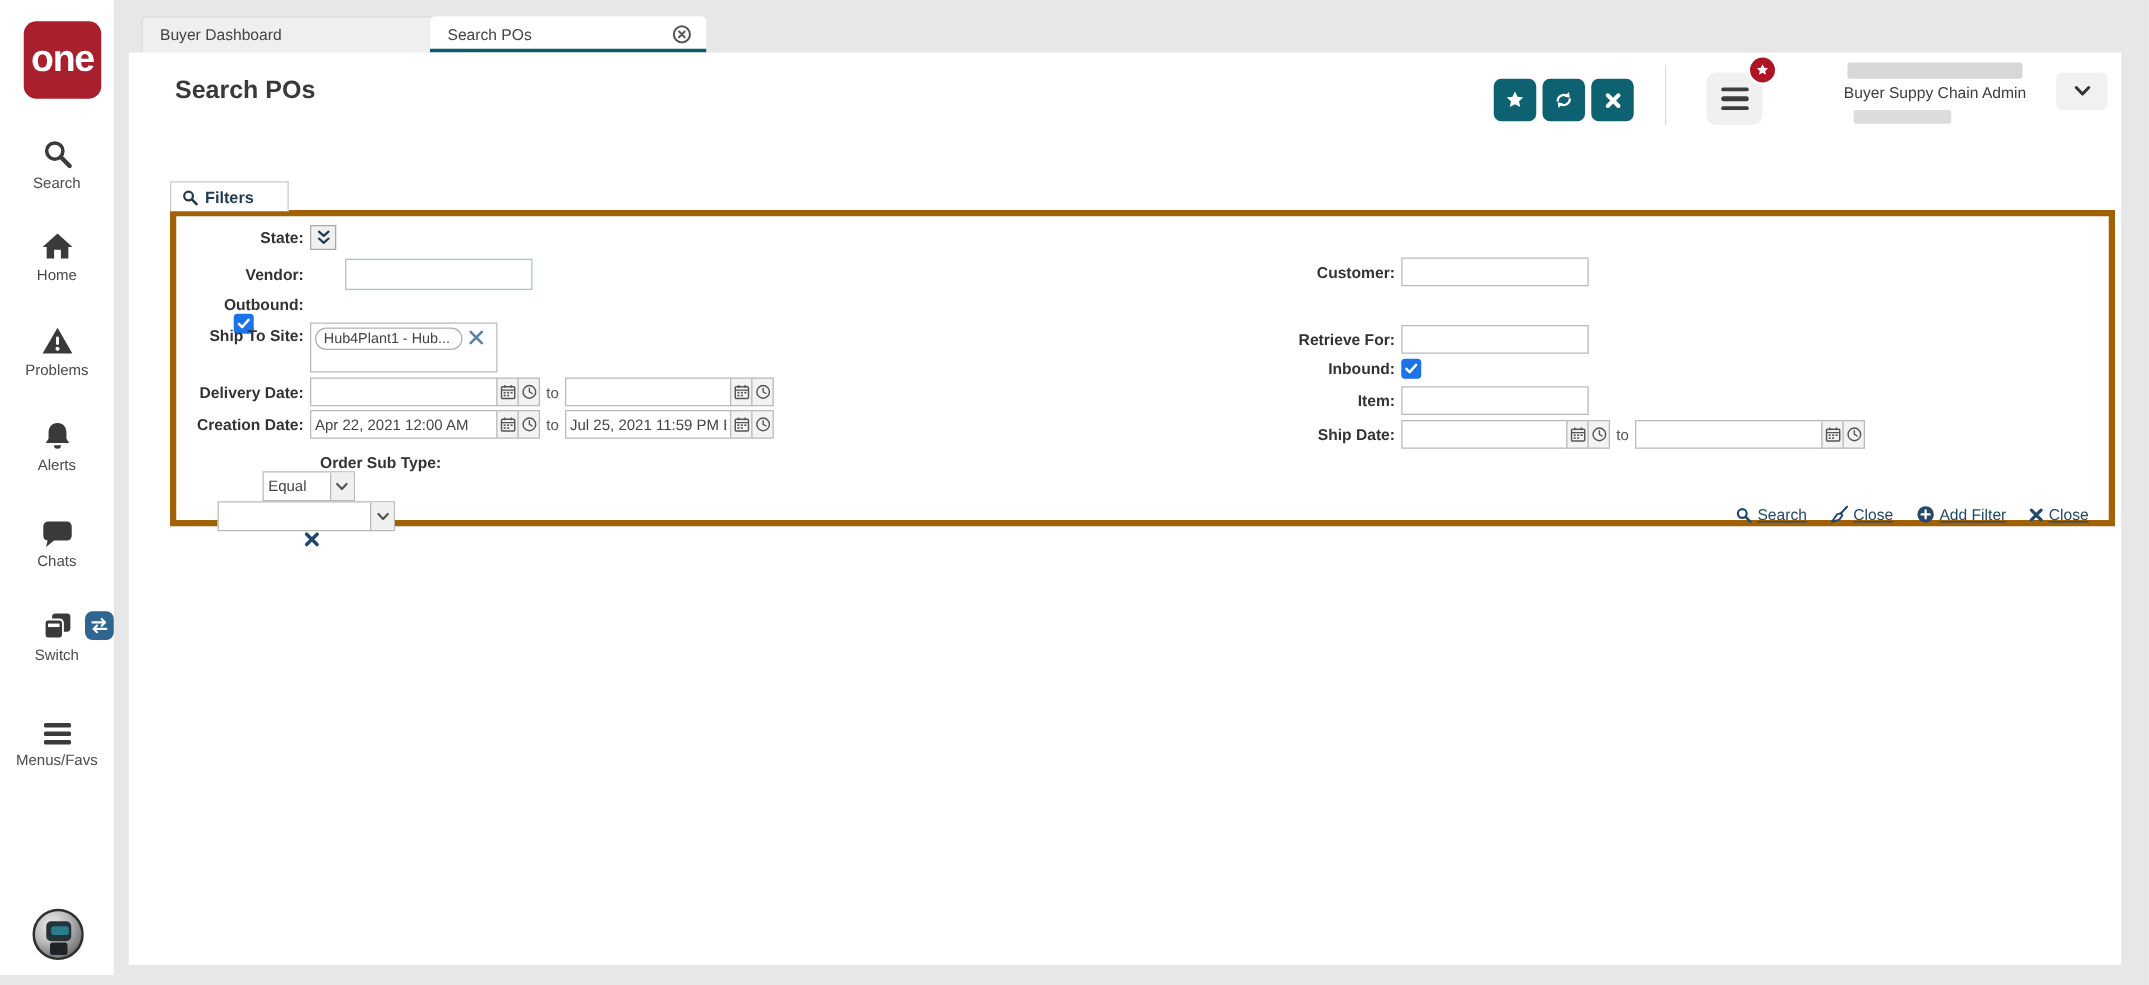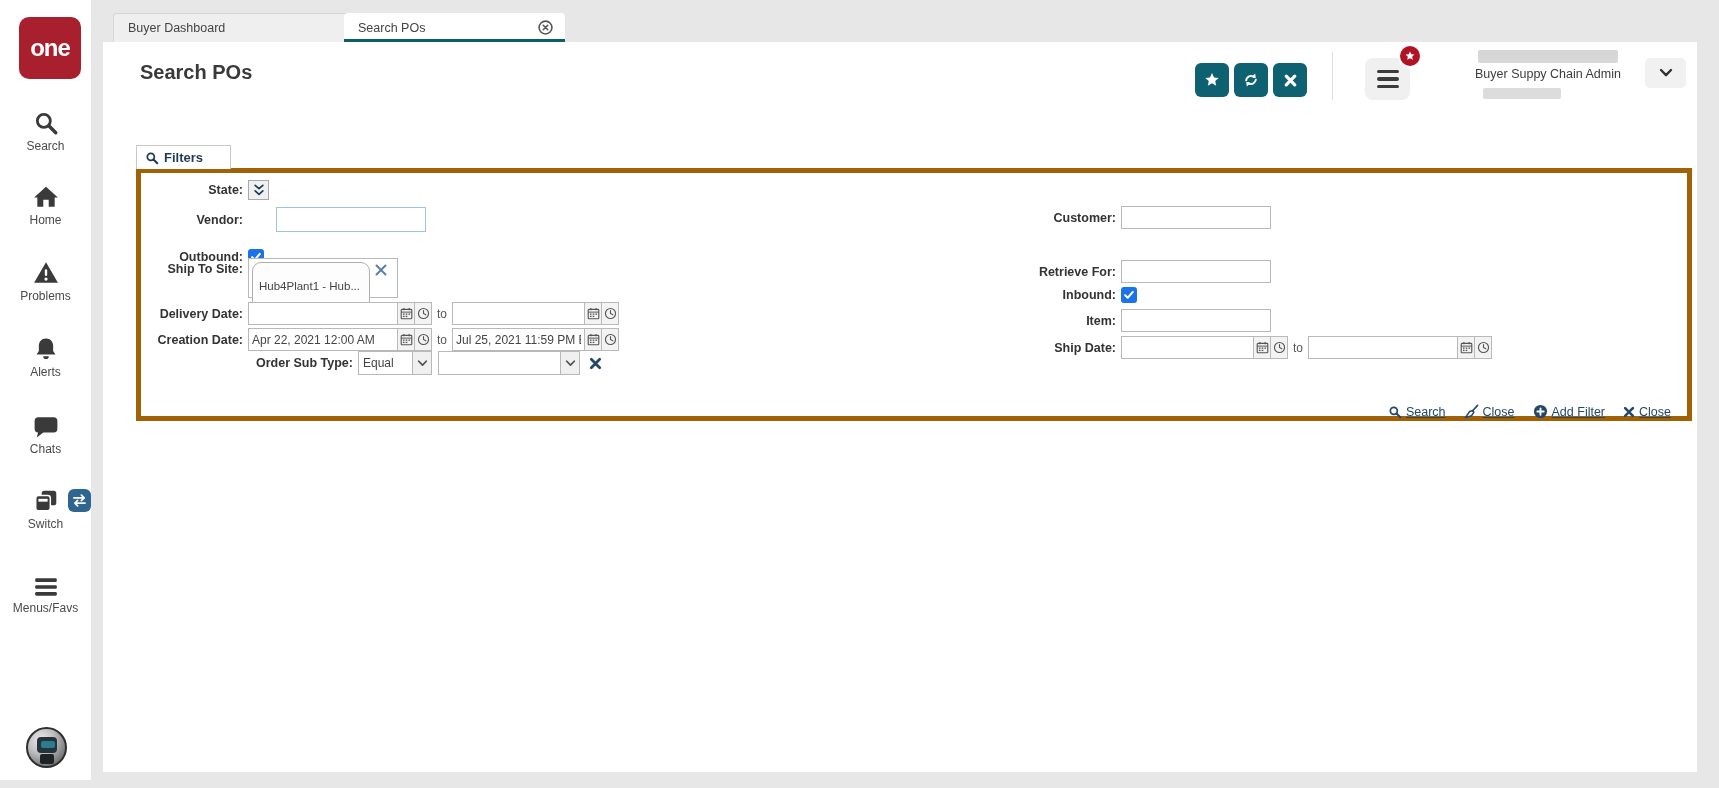--- a/index.html
+++ b/index.html
@@ -3,21 +3,21 @@
 <meta charset="utf-8">
 <style>
   * { margin:0; padding:0; box-sizing:border-box; }
   html,body { width:1719px; height:788px; overflow:hidden; }
   body { background:#e7e7e7; font-family:"Liberation Sans","DejaVu Sans",sans-serif; color:#333; }
   .root { position:relative; width:1719px; height:788px; }
 
   
   .sidebar { position:absolute; left:0; top:0; width:91px; height:780px; background:#ffffff; }
   .logo { position:absolute; left:19px; top:17px; width:62px; height:62px; background:#a8202d; border-radius:10px;
-          display:flex; align-items:center; justify-content:center; color:#fff; font-size:24px; font-weight:bold;
+          display:flex; align-items:center; justify-content:center; color:#fff; font-size:30px; font-weight:bold;
           letter-spacing:-1px; }
   .nav-item { position:absolute; left:0; width:91px; text-align:center; cursor:pointer; }
   .nav-item svg { display:block; margin:0 auto; color:#3a3a3a; }
   .nav-label { display:block; margin-top:3px; font-size:12px; color:#4a4a4a; }
   .switch-badge { position:absolute; left:68px; top:489px; width:23px; height:23px; background:#2e6690;
           border-radius:6px; display:flex; align-items:center; justify-content:center; }
   .avatar { position:absolute; left:26px; top:727px; width:41px; height:41px; border-radius:50%;
           background:radial-gradient(circle at 35% 30%, #ececec 0%, #bdbdbd 40%, #777 75%, #3c3c3c 100%);
           border:2px solid #2f2f2f; overflow:hidden; }
   .avatar .bot-head { position:absolute; left:9px; top:8px; width:20px; height:16px; background:#27333a; border-radius:4px; }
@@ -80,21 +80,21 @@
 
   .checkbox { width:16px; height:16px; background:#1a73e8; border-radius:3px; display:flex; align-items:center;
          justify-content:center; cursor:pointer; }
 
   .chev2-btn { width:21px; height:20px; background:#f0f0f0; border:1px solid #a9a9a9; display:flex;
          align-items:center; justify-content:center; cursor:pointer; color:#1f3a54; }
 
   .sts-box { width:150px; height:40px; border:1px solid #b9b9b9; background:#fff; padding:3px 3px;
          display:flex; align-items:flex-start; gap:5px; }
   .chip { display:flex; align-items:center; gap:5px; border:1px solid #b0b0b0; border-radius:9px; background:#fdfdfd;
-         padding:17px 6px; font-size:11.5px; color:#444; white-space:nowrap; max-width:118px; overflow:hidden; }
+         padding:2px 6px; font-size:11.5px; color:#444; white-space:nowrap; max-width:118px; overflow:hidden; }
   .sts-clear { margin-top:2px; cursor:pointer; }
 
   .combo { height:24px; border:1px solid #b9b9b9; background:#fff; display:flex; align-items:center; cursor:pointer; }
   .combo-text { flex:1; font-size:12px; color:#444; padding:0 4px; white-space:nowrap; overflow:hidden; }
   .combo-btn { width:19px; height:100%; background:#f0f0f0; border-left:1px solid #b9b9b9; display:flex;
          align-items:center; justify-content:center; color:#555; }
   .combo-op { width:74px; margin-right:6px; }
   .combo-val { width:142px; margin-right:9px; }
 
   .panel-actions { position:absolute; right:16px; top:231px; display:flex; align-items:center; gap:18px; }
@@ -270,21 +270,21 @@
                 <path d="M2.5 9 l4.5 4 4.5 -4" fill="none" stroke="currentColor" stroke-width="2" stroke-linecap="round" stroke-linejoin="round"></path>
               </svg>
           </div>
         </div>
 
         <div class="frow" style="left:0; top:34px;gap:28px;">
           <span class="flabel lbl-104">Vendor:</span>
           <input class="txt-input w150 vendor-input" value="" style="">
         </div>
 
-        <div class="frow" style="left:0; top:76px;">
+        <div class="frow" style="left:0; top:64px;flex-direction:column;">
           <span class="flabel lbl-104">Outbound:</span>
           <div class="checkbox">
             <svg width="12" height="12" viewBox="0 0 14 14">
                 <path d="M2.5 7.2 l3 3 6 -6.8" fill="none" stroke="#fff" stroke-width="2.4" stroke-linecap="round" stroke-linejoin="round"></path>
               </svg>
           </div>
         </div>
 
         <div class="frow" style="left:0; top:85px; align-items:flex-start;">
           <span class="flabel lbl-104" style="padding-top:4px;">Ship To Site:</span>
@@ -384,21 +384,21 @@
               </svg>
             </div>
           <div class="icon-btn">
               <svg width="13" height="13" viewBox="0 0 16 16">
                 <circle cx="8" cy="8" r="6.2" fill="none" stroke="currentColor" stroke-width="1.4"></circle>
                 <path d="M8 4.5 V8 L10.8 9.6" fill="none" stroke="currentColor" stroke-width="1.4" stroke-linecap="round"></path>
               </svg>
             </div>
         </div>
 
-        <div class="frow" style="left:0; top:178px;">
+        <div class="frow" style="left:0; top:190px;flex-direction:column;">
           <span class="flabel lbl-214">Order Sub Type:</span>
           <div class="combo combo-op">
             <span class="combo-text">Equal</span>
             <span class="combo-btn">
                 <svg width="11" height="9" viewBox="0 0 14 12">
                   <path d="M2 3 l5 5.2 5 -5.2" fill="none" stroke="currentColor" stroke-width="2.4" stroke-linecap="round" stroke-linejoin="round"></path>
                 </svg>
               </span>
           </div>
           <div class="combo combo-val">

